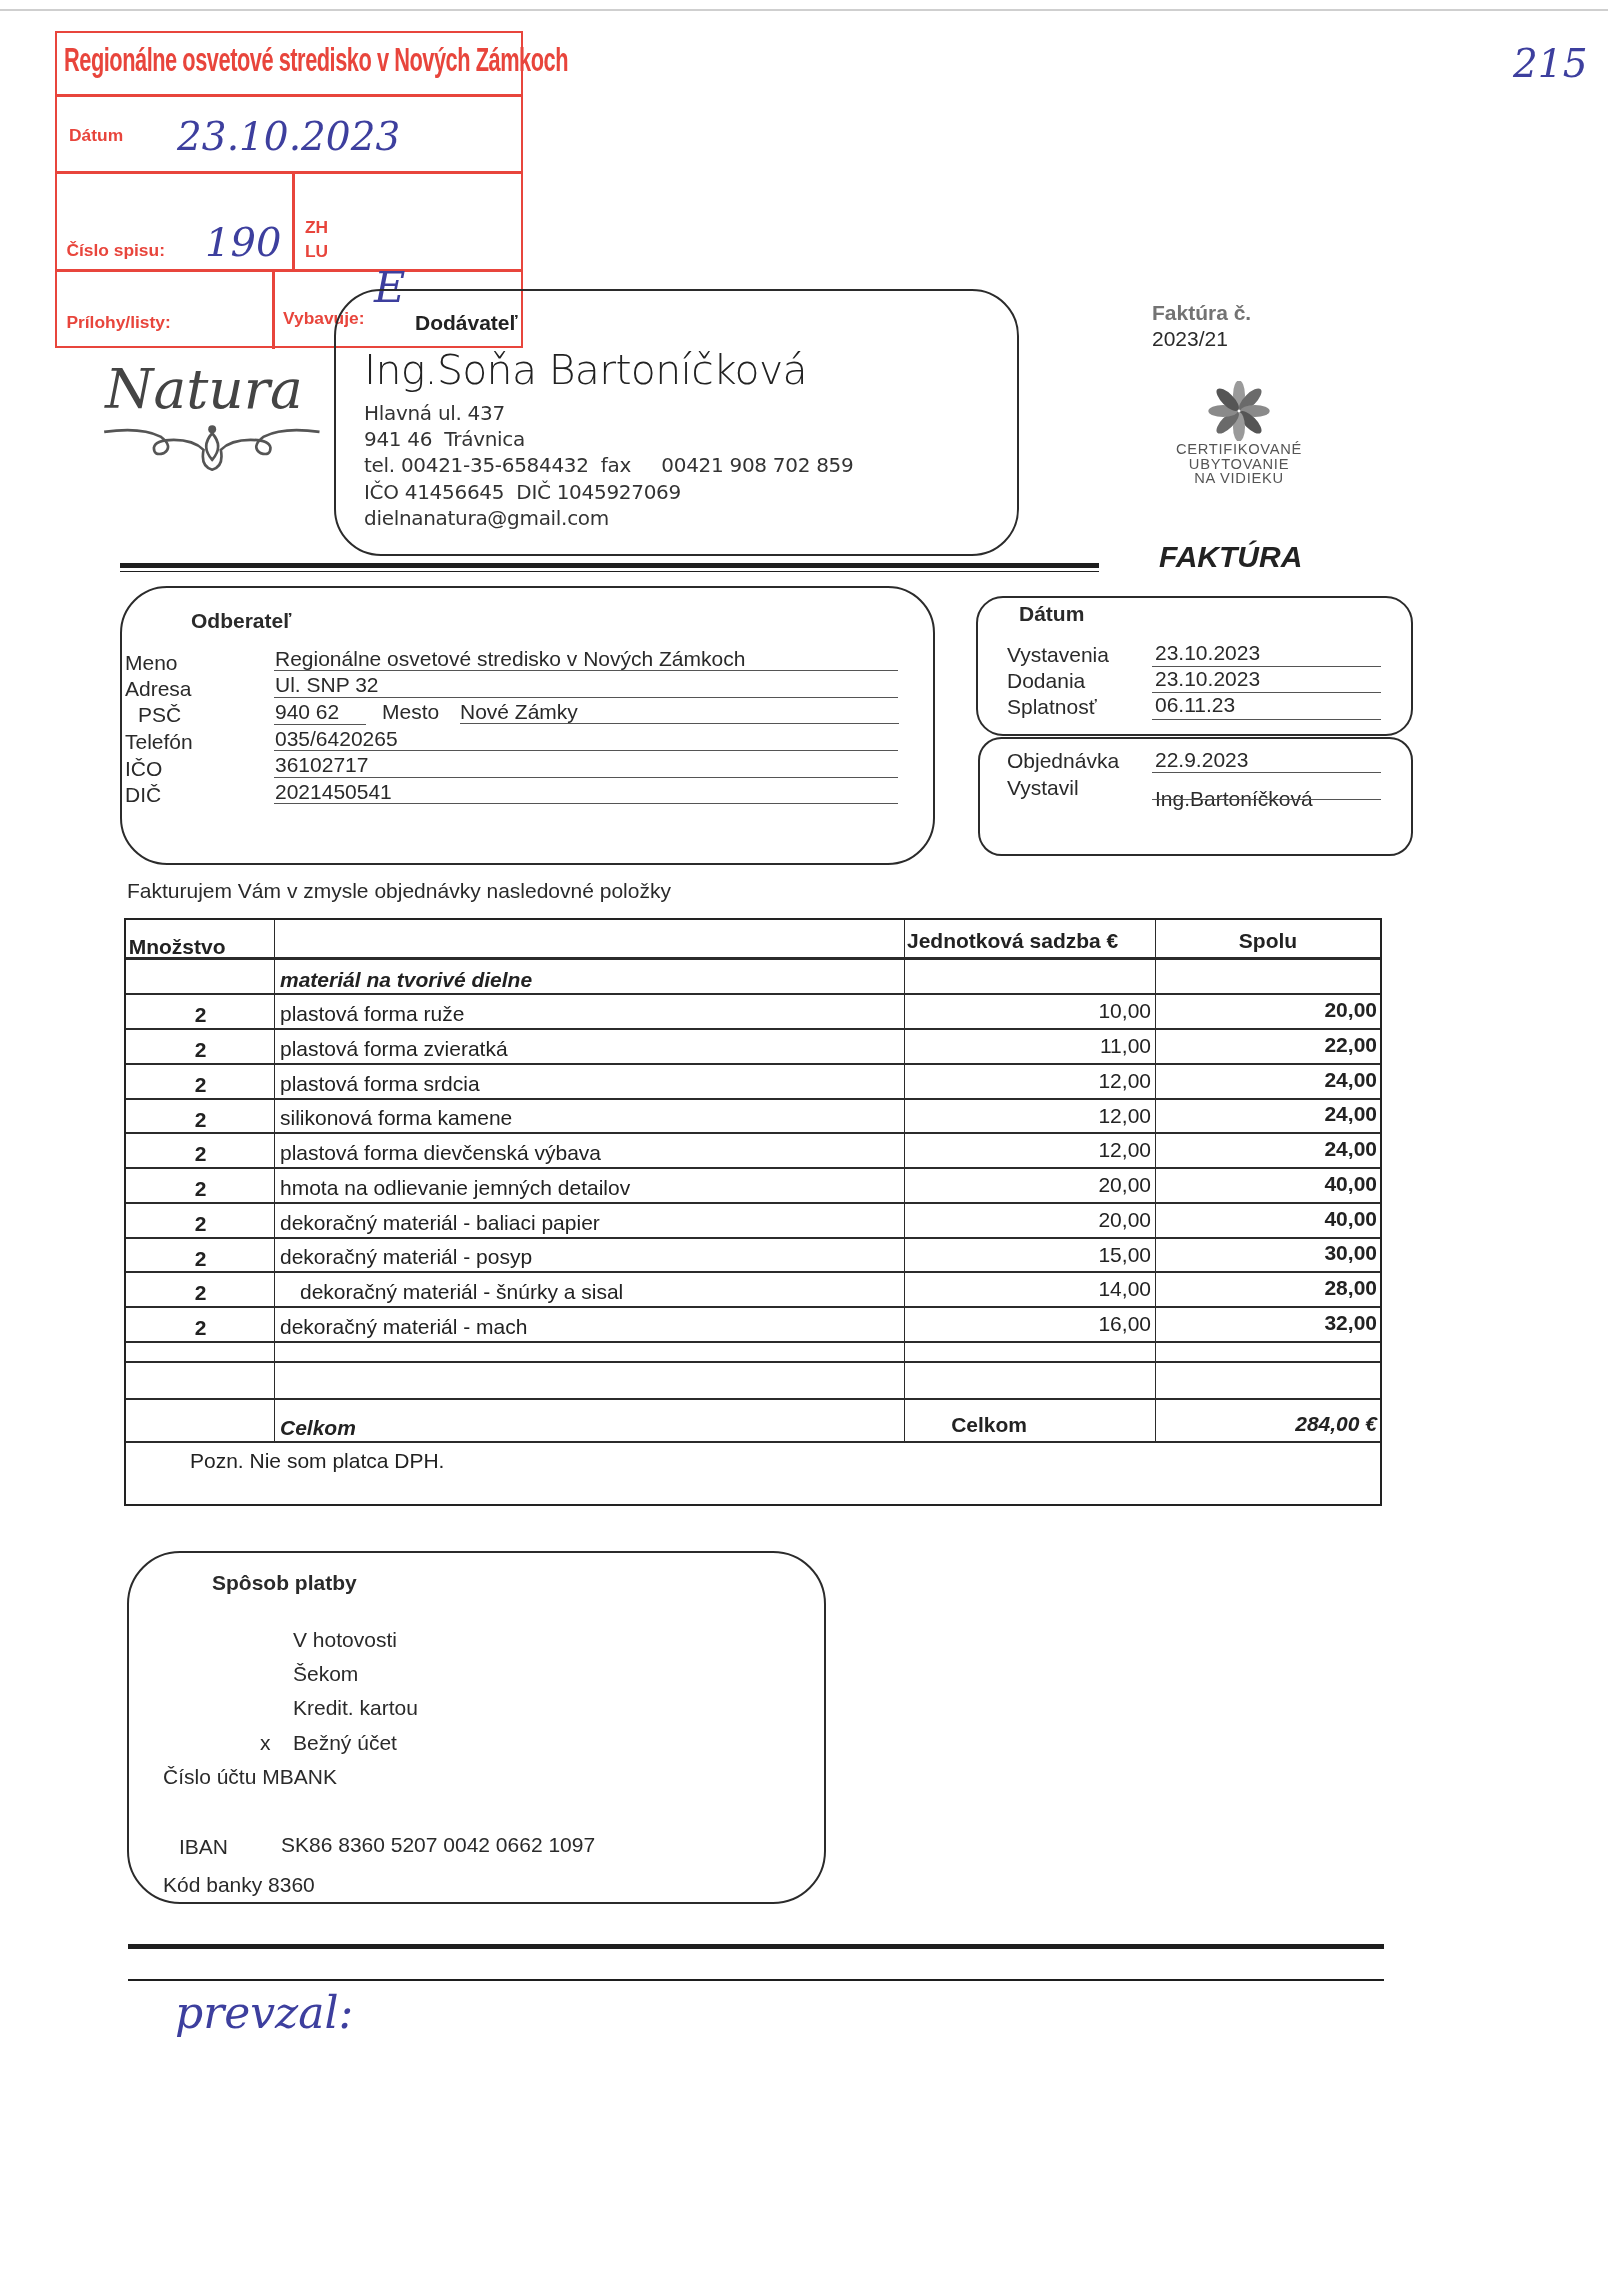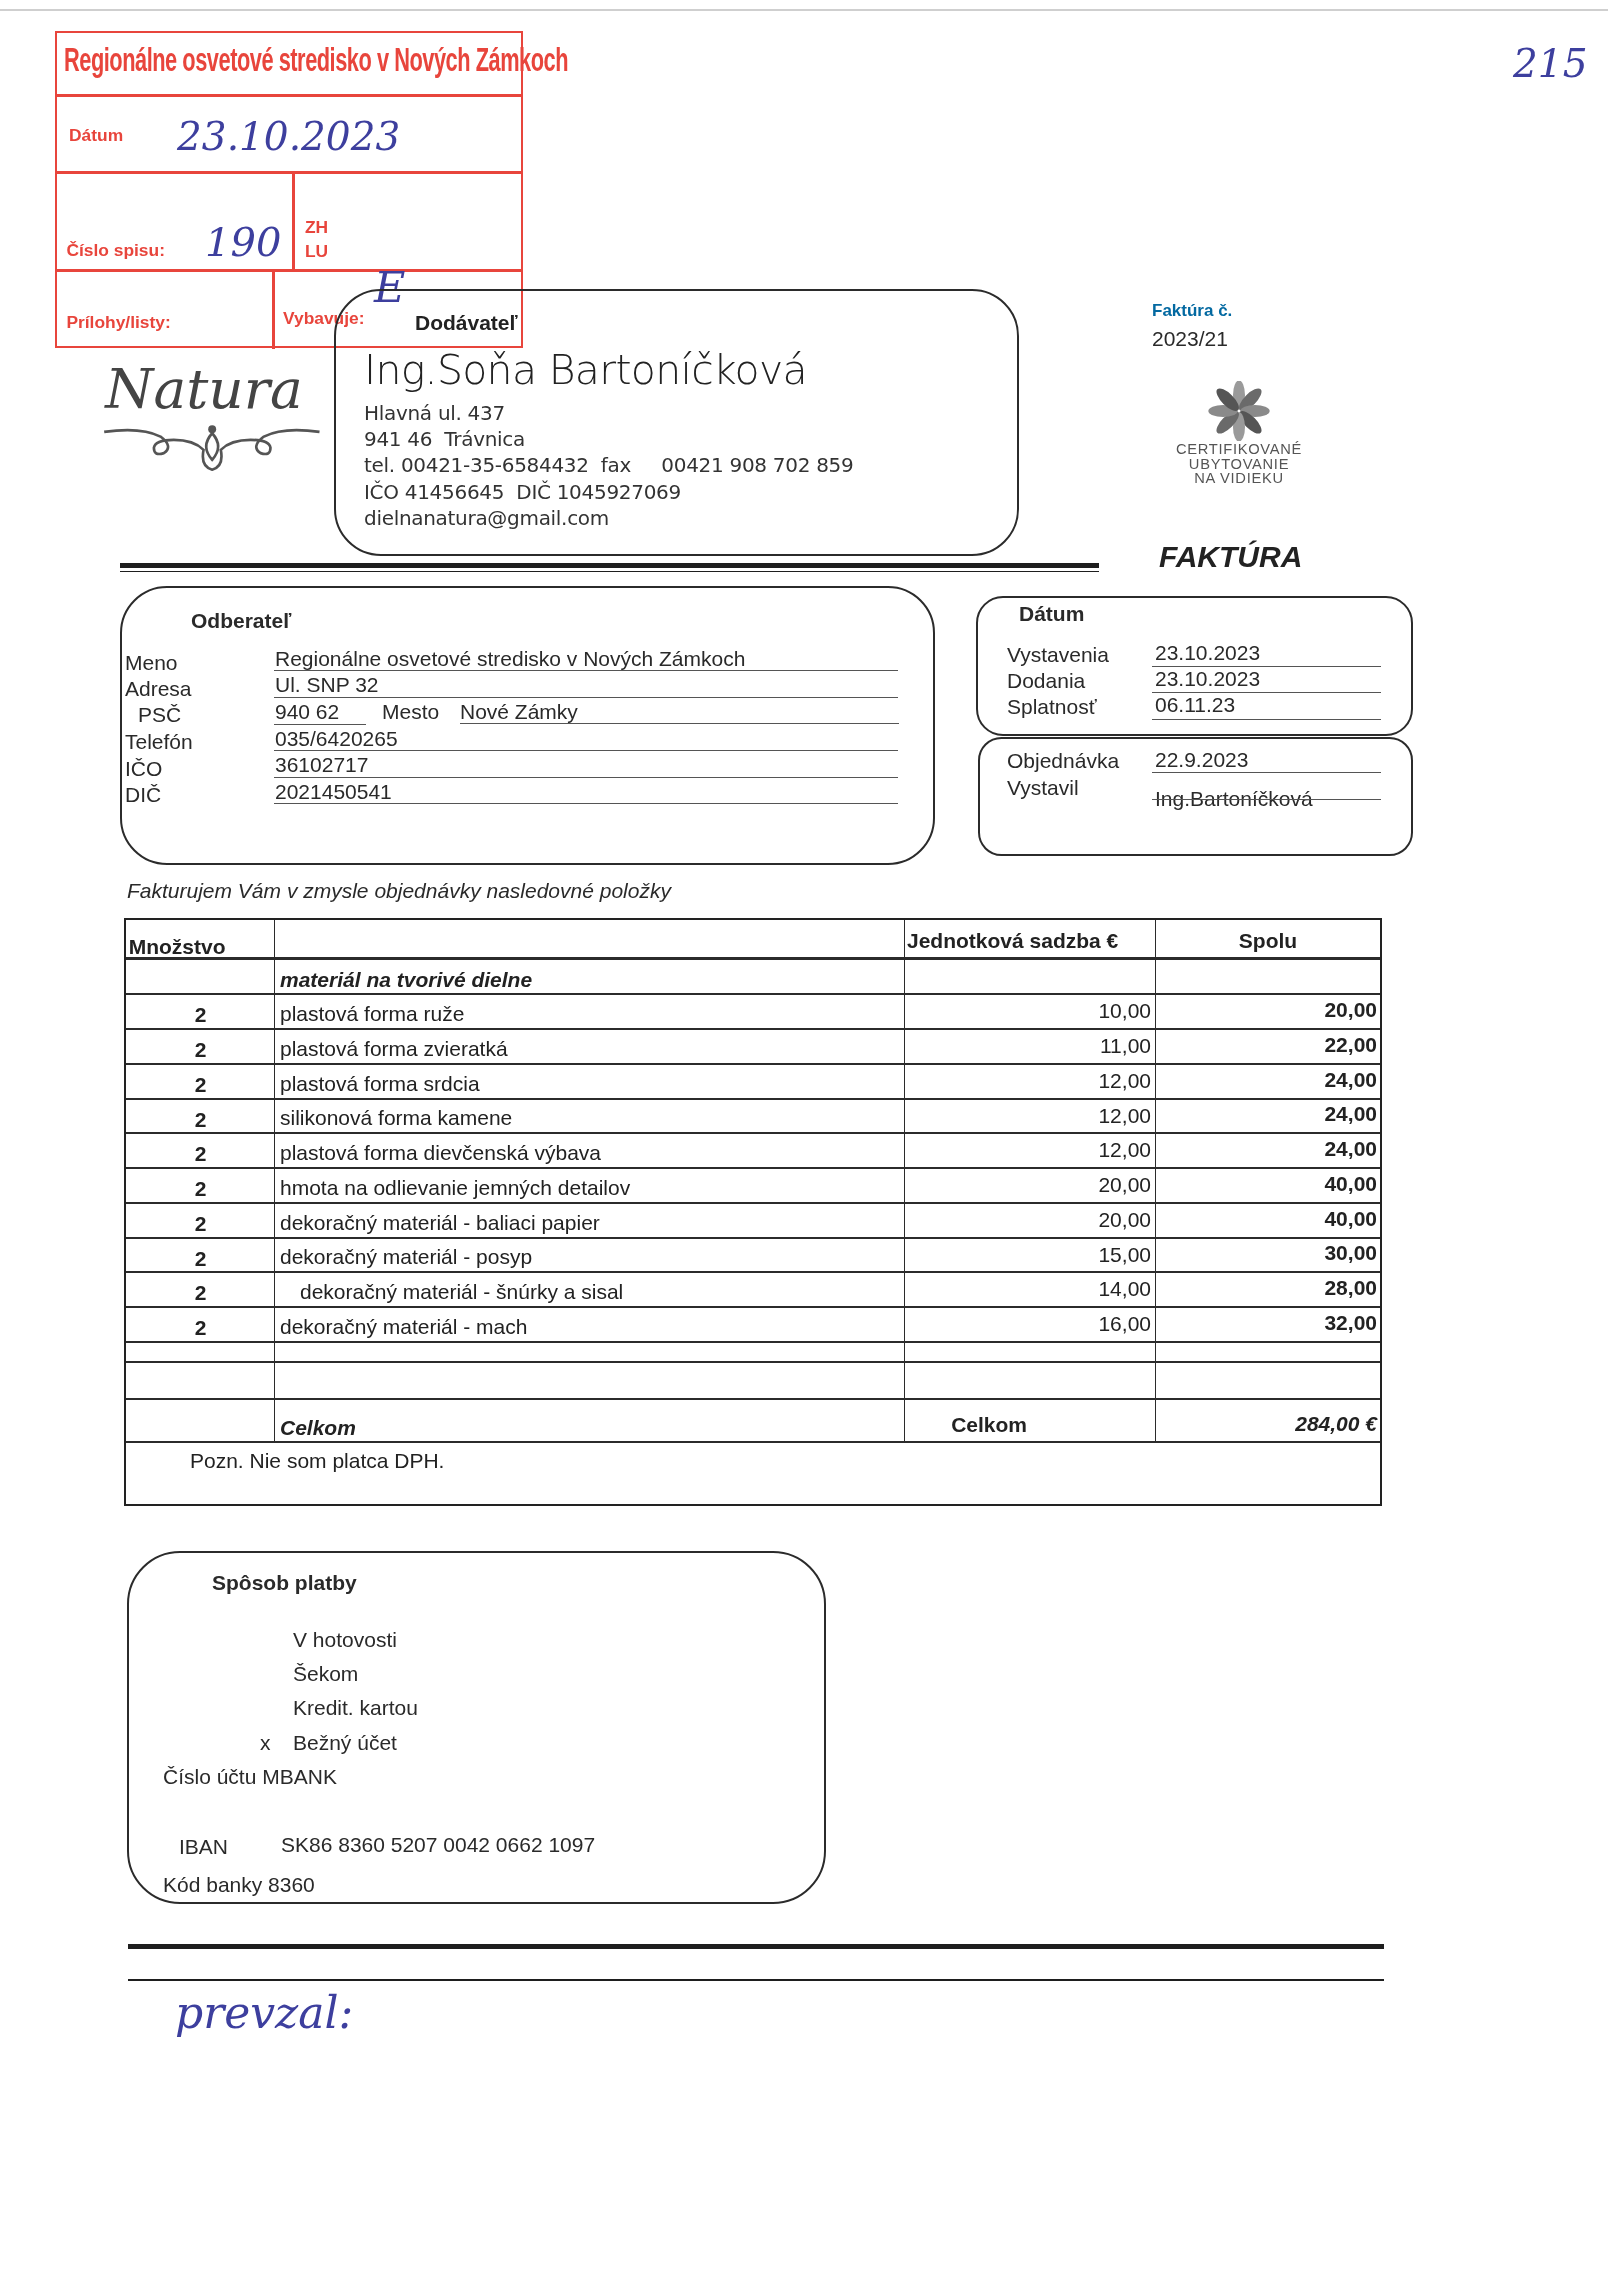--- a/index.html
+++ b/index.html
@@ -73,21 +73,21 @@
 
 <div class="rbox" style="left:334px; top:289px; width:685px; height:267px; border-radius:47px;"></div>
 <div class="abs bold" style="left:415px; top:311px; font-size:21px; color:#222;">Dodávateľ</div>
 <div class="supplier-name">Ing.Soňa Bartoníčková</div>
 <div class="supplier-line" style="top:401px;">Hlavná ul. 437</div>
 <div class="supplier-line" style="top:427px;">941 46  Trávnica</div>
 <div class="supplier-line" style="top:453px;">tel. 00421-35-6584432  fax     00421 908 702 859</div>
 <div class="supplier-line" style="top:480px;">IČO 41456645  DIČ 1045927069</div>
 <div class="supplier-line" style="top:506px;">dielnanatura@gmail.com</div>
 
-<div class="abs bold" style="left:1152px; top:301px; font-size:17px; color:#0369a1;">Faktúra č.</div>
+<div class="abs bold" style="left:1152px; top:301px; font-size:21px; color:#737373;">Faktúra č.</div>
 <div class="abs" style="left:1152px; top:327px; font-size:21px; color:#2a2a2a;">2023/21</div>
 
 <div class="abs" style="left:1162px; top:381px; width:154px; height:120px;">
   <svg width="154" height="60" style="position:absolute; left:0; top:0;" viewBox="0 0 230 90">
     <g transform="translate(115,45)">
       <ellipse cx="0" cy="-24" rx="9" ry="22" fill="#9a9a9a" transform="rotate(0)"></ellipse>
       <ellipse cx="0" cy="-24" rx="9" ry="22" fill="#6a6a6a" transform="rotate(45)"></ellipse>
       <ellipse cx="0" cy="-24" rx="9" ry="22" fill="#8a8a8a" transform="rotate(90)"></ellipse>
       <ellipse cx="0" cy="-24" rx="9" ry="22" fill="#555" transform="rotate(135)"></ellipse>
       <ellipse cx="0" cy="-24" rx="9" ry="22" fill="#9a9a9a" transform="rotate(180)"></ellipse>
@@ -153,21 +153,21 @@
 <div class="uline" style="left:1152px; top:719px; width:229px;"></div>
 
 <div class="rbox" style="left:978px; top:737px; width:435px; height:119px; border-radius:23.4px;"></div>
 <div class="lbl" style="left:1007px; top:749px;">Objednávka</div>
 <div class="val" style="left:1155px; top:748px;">22.9.2023</div>
 <div class="uline" style="left:1152px; top:772px; width:229px;"></div>
 <div class="lbl" style="left:1007px; top:776px;">Vystavil</div>
 <div class="val" style="left:1155px; top:775px;margin-top:12px;">Ing.Bartoníčková</div>
 <div class="uline" style="left:1152px; top:799px; width:229px;"></div>
 
-<div class="abs" style="left:127px; top:879px; font-size:21px;font-style:italic;">Fakturujem Vám v zmysle objednávky nasledovné položky</div>
+<div class="abs" style="left:127px; top:879px; font-size:21px;">Fakturujem Vám v zmysle objednávky nasledovné položky</div>
 
 <div class="tbl">
 
   <div class="col-line" style="left:148px; top:0; height:521px;"></div>
   <div class="col-line" style="left:778px; top:0; height:521px;"></div>
   <div class="col-line" style="left:1029px; top:0; height:521px;"></div>
 
   <div class="cell bold" style="left:2.7px; top:14.7px; width:144px;">Množstvo</div>
   <div class="cell bold" style="left:781px; top:9.4px; width:247px;">Jednotková sadzba €</div>
   <div class="cell bold" style="left:1032px; top:9.4px; width:220px; text-align:center;">Spolu</div>

